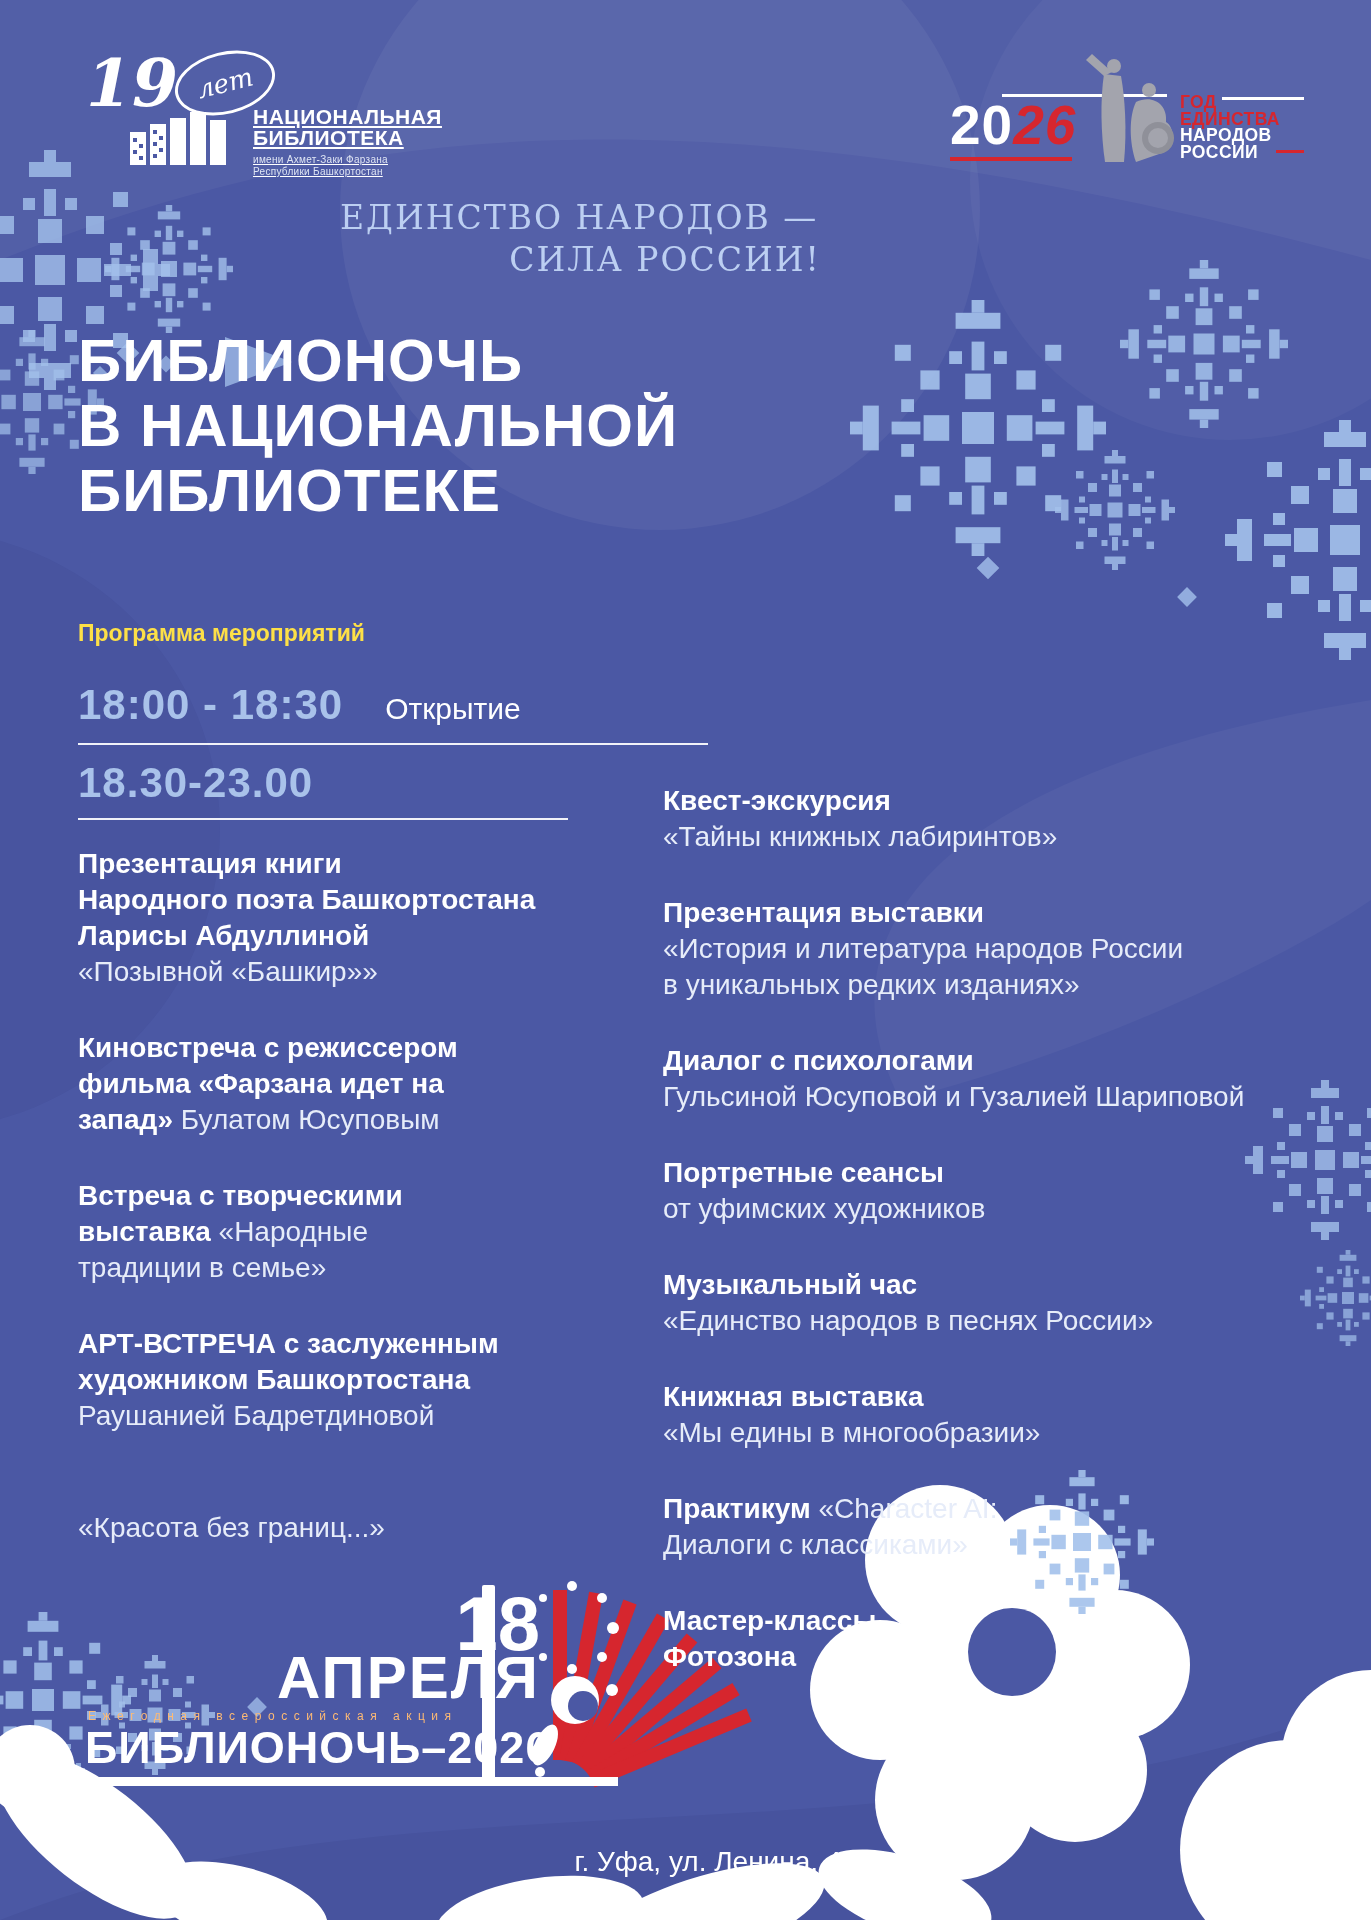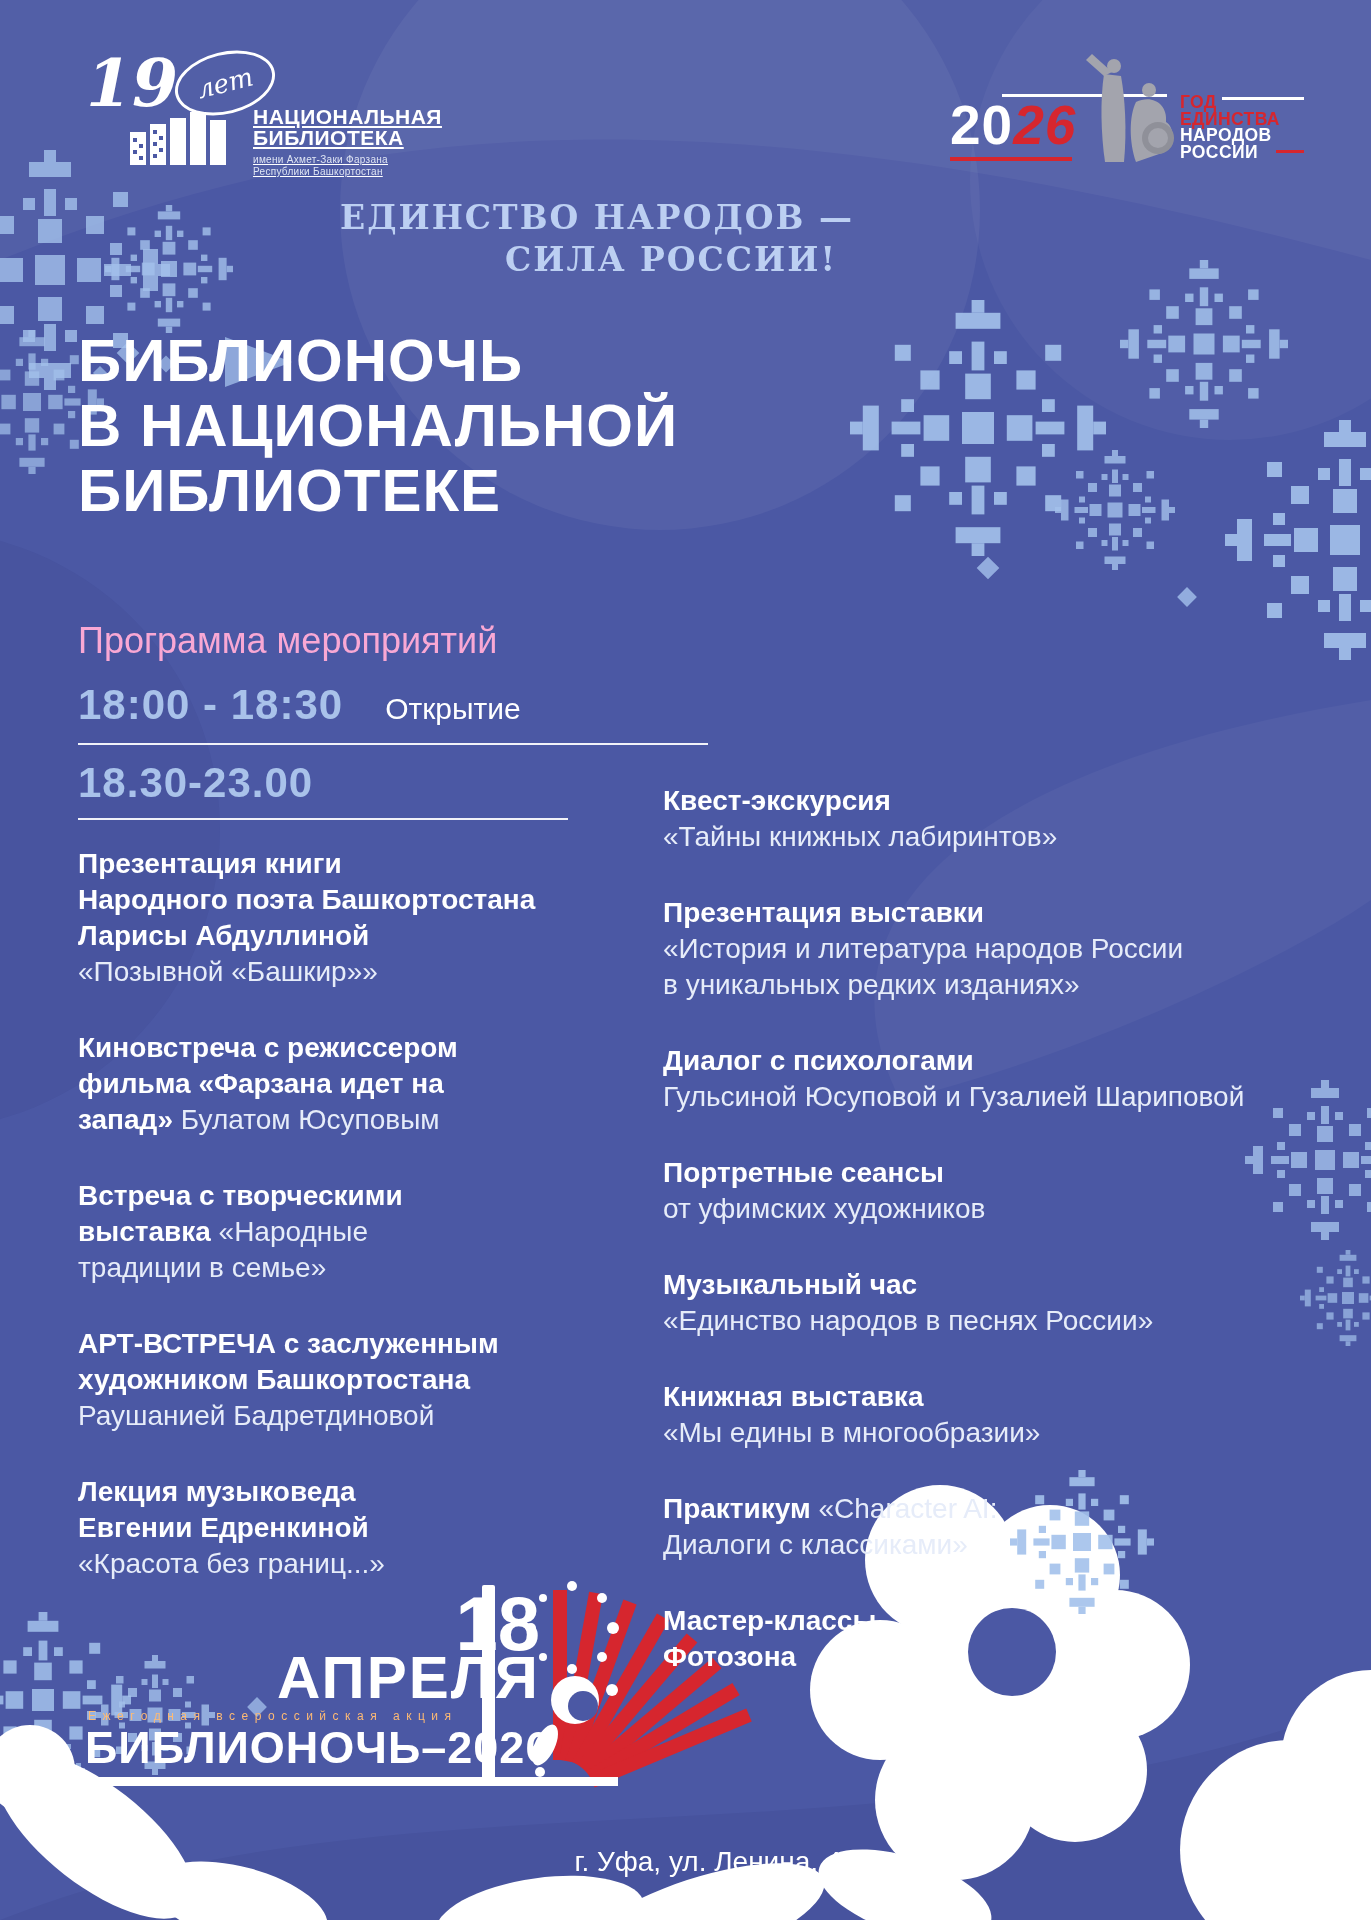--- a/index.html
+++ b/index.html
@@ -26,28 +26,28 @@
   .yl-line{position:absolute;background:#fff;height:3px;}
   .yl-2026{position:absolute;left:4px;top:48px;font-size:55px;font-weight:800;letter-spacing:1px;line-height:55px;}
   .yl-26{color:#d6262e;font-style:italic;}
   .yl-redline{position:absolute;left:4px;top:107px;width:122px;height:4px;background:#d6262e;}
   .statue{position:absolute;left:128px;top:0;width:112px;height:115px;}
   .yl-text{position:absolute;left:234px;top:44px;font-size:17.5px;line-height:16.5px;font-weight:800;letter-spacing:.4px;}
   .yl-red{color:#d6262e;}
   .yl-redseg{position:absolute;left:330px;top:100px;width:28px;height:3px;background:#d6262e;}
 
   
-  .slogan1,.slogan2{position:absolute;font-family:"DejaVu Serif",serif;font-weight:bold;
+  .slogan1,.slogan2{position:absolute;font-family:"DejaVu Serif",serif;font-weight:normal;
         color:#bccff2;letter-spacing:2px;font-size:33px;white-space:nowrap;}
   .slogan1{left:340px;top:198px;width:420px;text-align:center;}
   .slogan2{left:505px;top:240px;width:320px;text-align:center;}
 
   
   .main-title{position:absolute;left:78px;top:328px;font-size:60px;line-height:65px;font-weight:800;letter-spacing:1px;}
-  .subtitle{position:absolute;left:78px;top:620px;font-size:36px;font-weight:normal;color:#f9a8d4;}
+  .subtitle{position:absolute;left:78px;top:620px;font-size:23px;font-weight:bold;color:#fde047;}
 
   
   .opening{position:absolute;left:78px;top:681px;display:flex;align-items:baseline;}
   .time-big{font-size:42px;font-weight:800;color:#a9c2ea;letter-spacing:1px;}
   .opening-label{font-size:30px;font-weight:normal;margin-left:42px;color:#fff;}
   .rule{position:absolute;height:2px;background:#fff;opacity:.92;}
   .rule1{left:78px;top:743px;width:630px;}
   .main-time{position:absolute;left:78px;top:759px;}
   .rule2{left:78px;top:818px;width:490px;}
 
@@ -287,22 +287,21 @@
 «Позывной «Башкир»»</span></div>
       <div class="event"><span class="event-title">Киновстреча с режиссером
 фильма «Фарзана идет на
 запад»</span><span class="event-desc"> Булатом Юсуповым</span></div>
       <div class="event"><span class="event-title">Встреча с творческими
 выставка</span><span class="event-desc"> «Народные
 традиции в семье»</span></div>
       <div class="event"><span class="event-title">АРТ-ВСТРЕЧА с заслуженным
 художником Башкортостана</span><span class="event-desc">
 Раушанией Бадретдиновой</span></div>
-      <div class="event"><span class="event-title">Лекция музыковеда
-Евгении Едренкиной</span><span class="event-desc">
+      <div class="event"><span class="event-desc">
 «Красота без границ...»</span></div>
     </div>
   <div class="col col-right">
       <div class="event"><span class="event-title">Квест-экскурсия</span><span class="event-desc">
 «Тайны книжных лабиринтов»</span></div>
       <div class="event"><span class="event-title">Презентация выставки</span><span class="event-desc">
 «История и литература народов России
 в уникальных редких изданиях»</span></div>
       <div class="event"><span class="event-title">Диалог с психологами</span><span class="event-desc">
 Гульсиной Юсуповой и Гузалией Шариповой</span></div>

